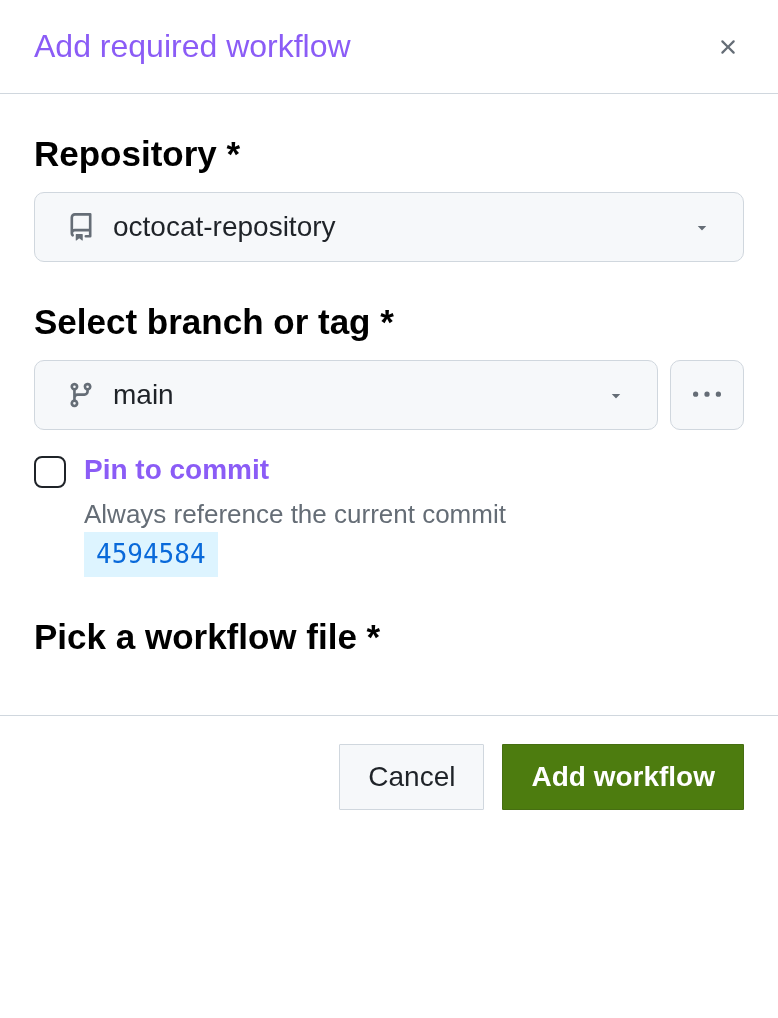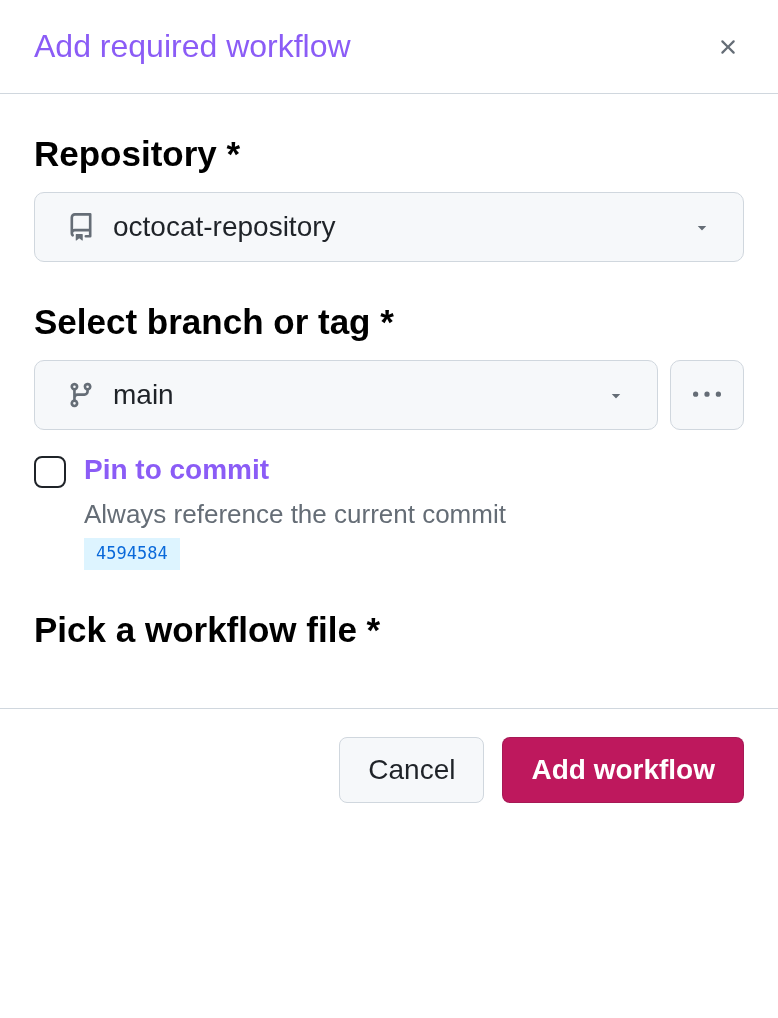--- a/index.html
+++ b/index.html
@@ -133,21 +133,21 @@
     .checkbox-desc {
       font-size: 26px;
       color: #656d76;
       line-height: 1.4;
     }
     .commit-badge {
       display: inline-block;
       background: #ddf4ff;
       color: #0969da;
       font-family: ui-monospace, SFMono-Regular, "SF Mono", Menlo, Consolas, monospace;
-      font-size: 17px;
+      font-size: 26px;
       padding: 4px 12px;
       border-radius: 0;
       margin-top: 0;
     }
     .text-input {
       width: 100%;
       background: #ffffff;
       border: 1px solid #d0d7de;
       border-radius: 10px;
       padding: 18px 24px;
@@ -162,31 +162,31 @@
       border-top: 1px solid #d0d7de;
       padding: 28px 34px;
       display: flex;
       justify-content: flex-end;
       gap: 18px;
     }
     .btn {
       font-size: 28px;
       font-weight: 500;
       padding: 16px 28px;
-      border-radius: 8px;
+      border-radius: 1px;
       cursor: pointer;
       border: 1px solid;
     }
     .btn-secondary {
       background: #f6f8fa;
       border-color: #d0d7de;
       color: #1f2328;
     }
     .btn-primary {
-      background: #be185d;
+      background: #4d7c0f;
       border-color: rgba(31, 35, 40, 0.15);
       color: #ffffff;
       font-weight: 600;
     }
   </style>
 </head>
 <body>
 
 <div class="dialog">
 

